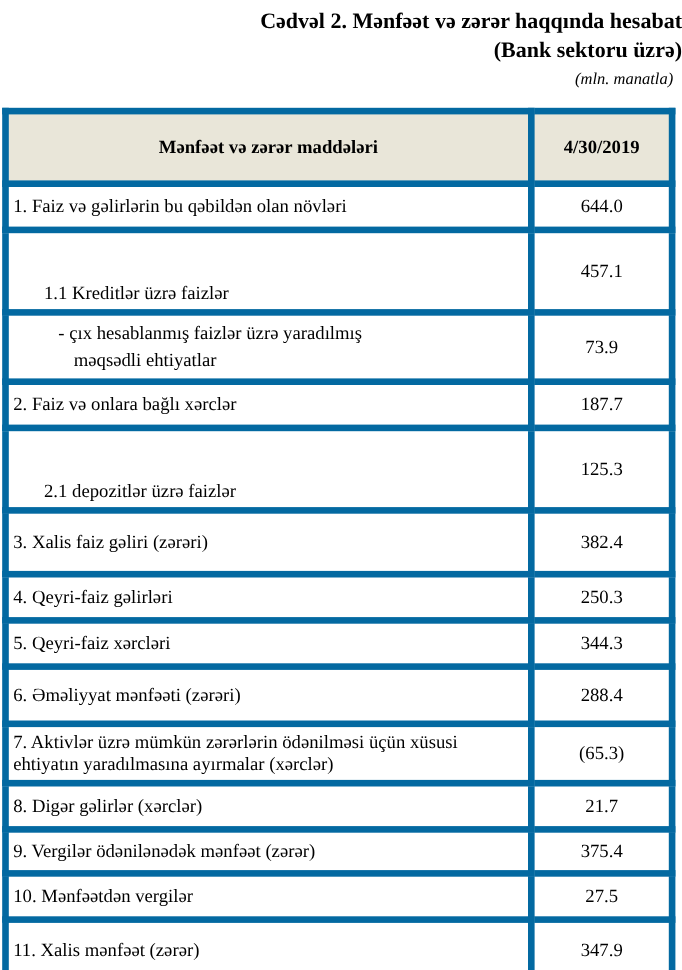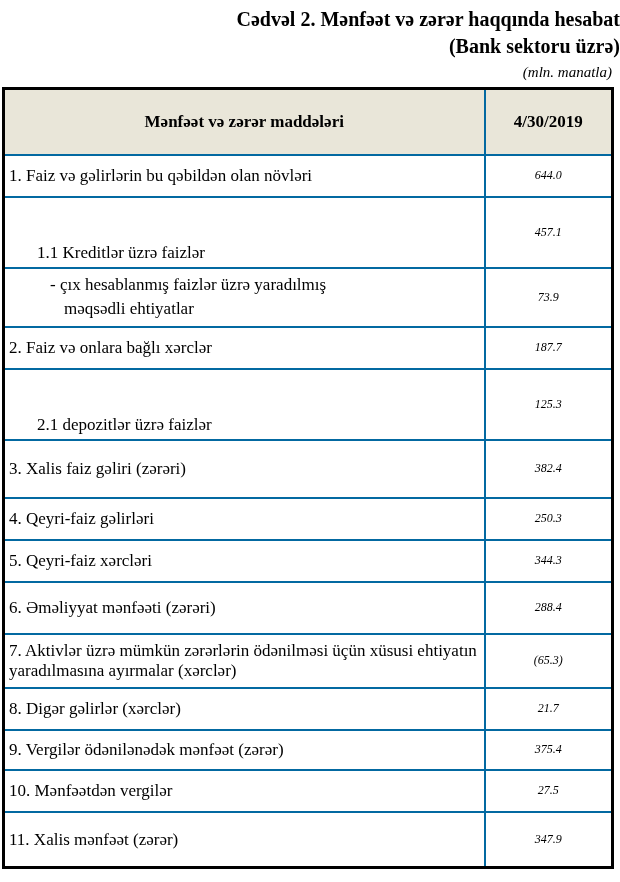--- a/index.html
+++ b/index.html
@@ -21,53 +21,52 @@
     font-size: 20px;
     line-height: 27px;
     margin-top: 6px;
   }
   .unit-note {
     text-align: right;
     font-style: italic;
     font-size: 15px;
     padding-right: 8px;
     margin-top: 4px;
-    margin-bottom: 6px;
+    margin-bottom: 17px;
   }
   table.report {
     border-collapse: collapse;
     width: 612px;
     margin-left: 2px;
     table-layout: fixed;
   }
   table.report th, table.report td {
-    border: 2px solid #0369a1;
+    border: 6px solid #0369a1;
     vertical-align: middle;
   }
   table.report { border: 3px solid #000000; }
   th.items-col, td.label-cell { border-right: 3px solid #000000; }
   thead tr { height: 66px; }
   thead th {
     background: #e9e6d9;
     font-weight: bold;
     font-size: 17px;
     text-align: center;
   }
   th.date-col { width: 128px; }
   tbody td.label-cell {
     font-size: 17px;
     text-align: left;
     padding: 4px 6px 4px 4px;
     background: #ffffff;
   }
   tbody td.value-cell {
-    font-size: 12px;
+    font-size: 17px;
     text-align: center;
     background: #ffffff;
-    font-style: italic;
   }
   tbody tr { height: 42px; }
   tbody tr:nth-child(3)  { height: 49px; }
   tbody tr:nth-child(6)  { height: 58px; }
   tbody tr:nth-child(9)  { height: 52px; }
   tbody tr:nth-child(10) { height: 54px; }
   tbody tr:nth-child(12) { height: 40px; }
   tbody tr:nth-child(14) { height: 56px; }
   .lbl { display: block; }
   .indent-1 { padding-left: 28px; margin-top: 41px; }

